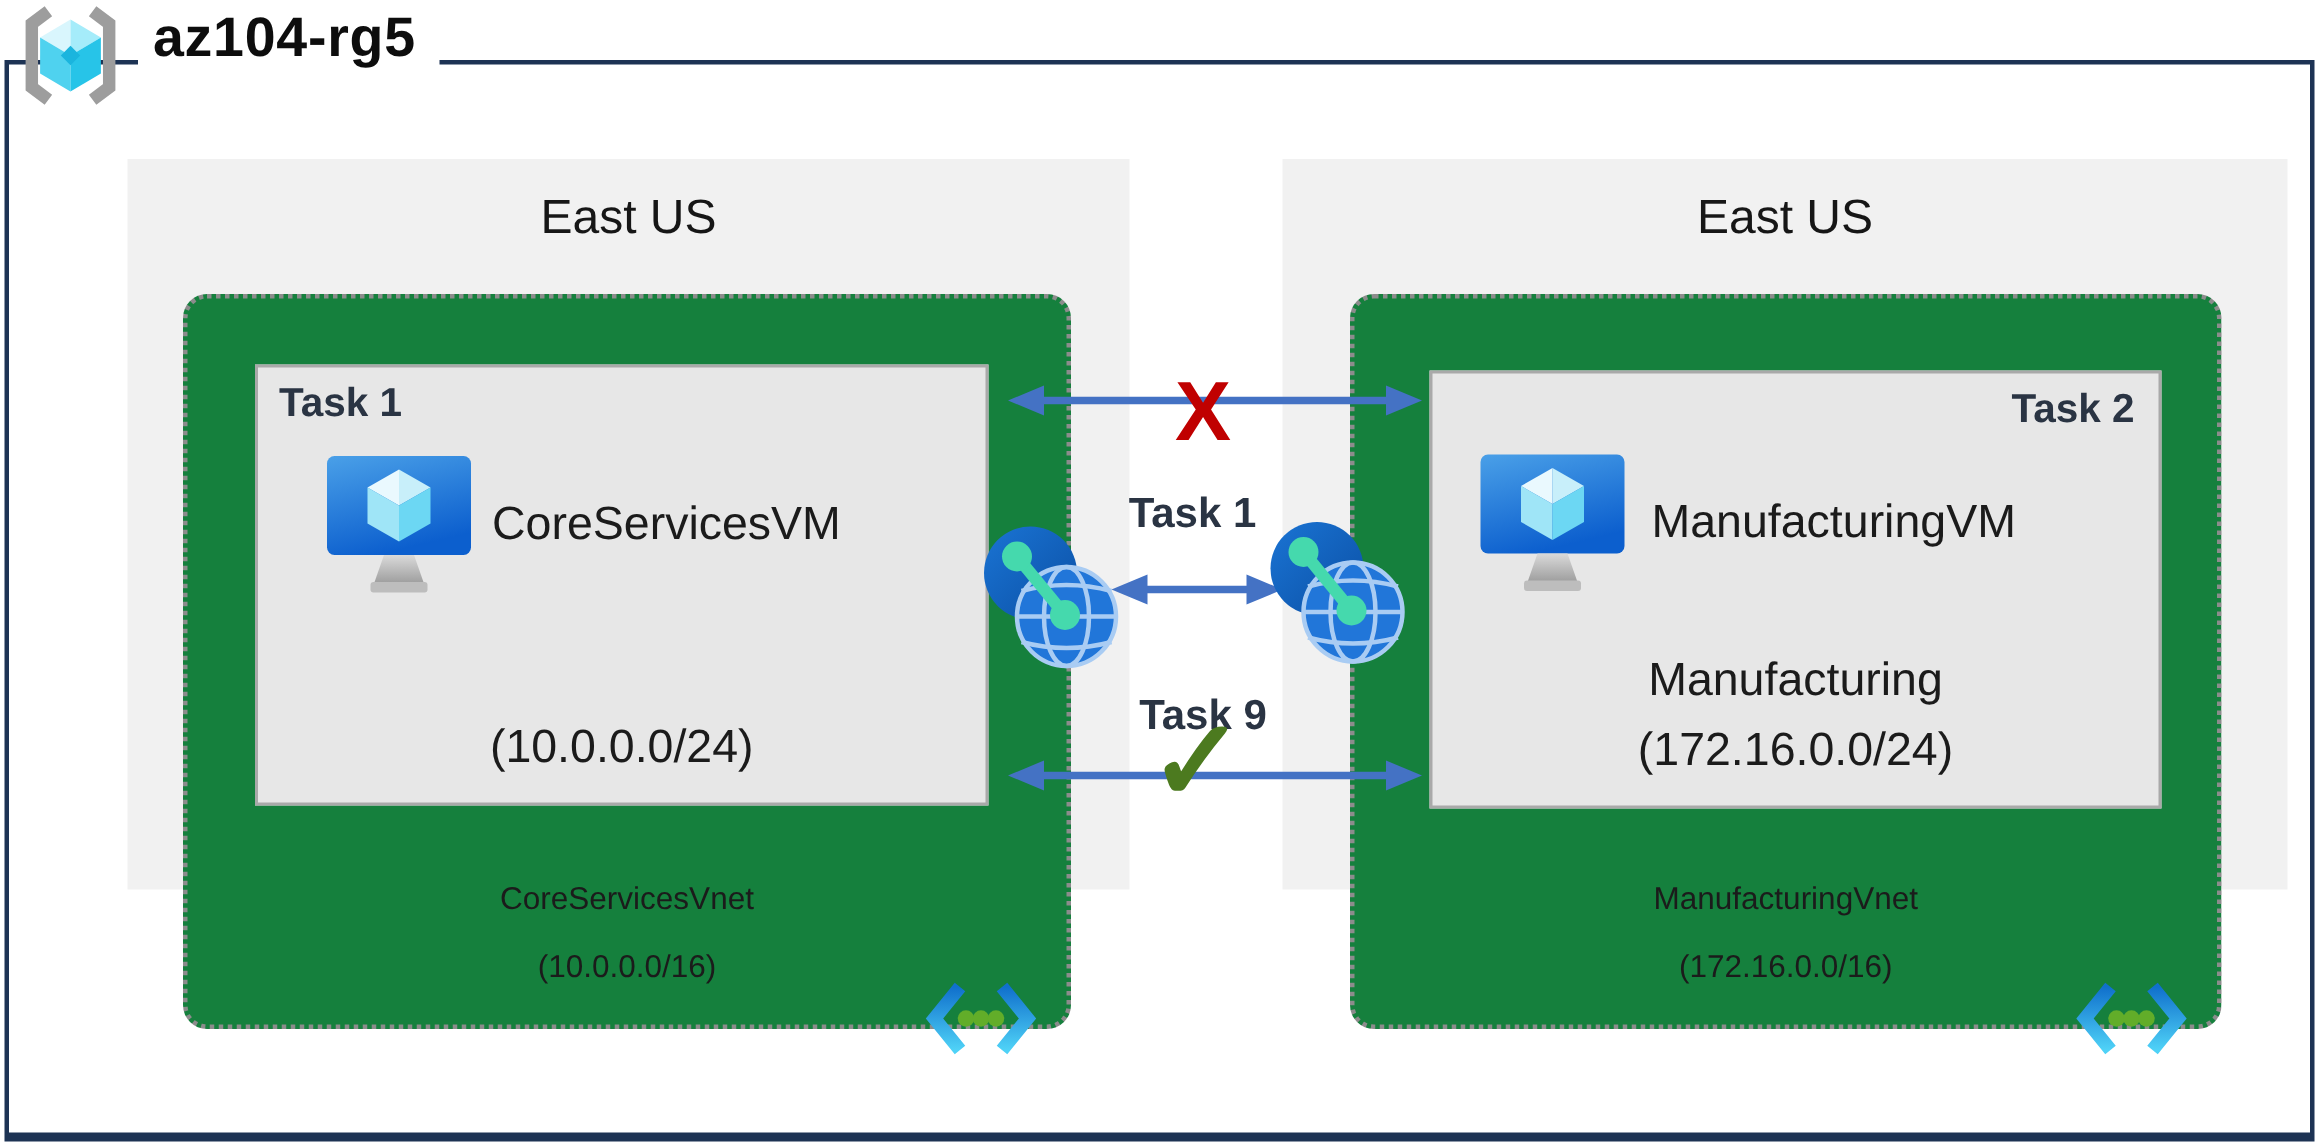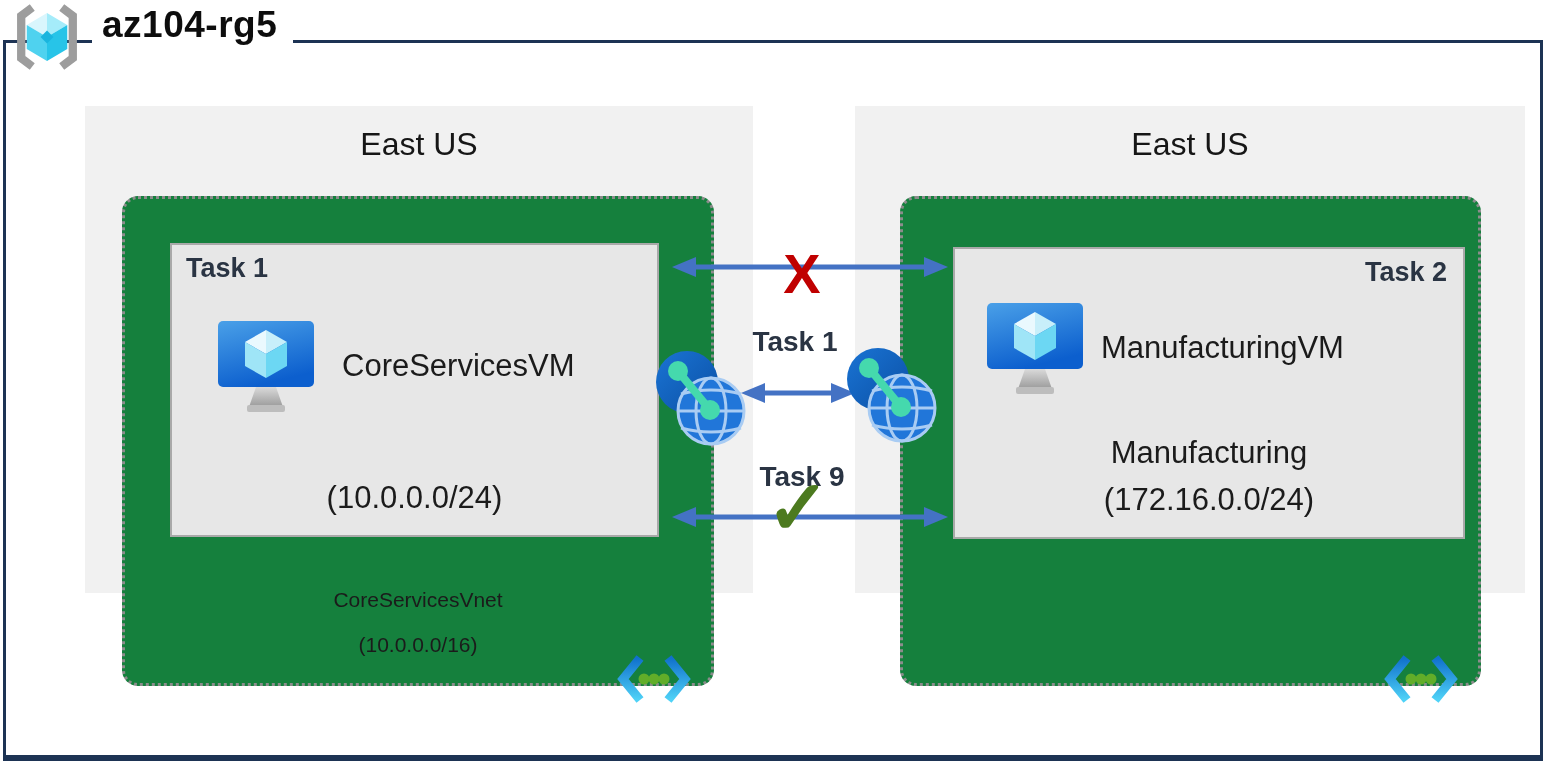--- a/index.html
+++ b/index.html
@@ -28,26 +28,26 @@
   .vnet-box.left{left:37px;top:90px;width:586px;height:484px;}
   .vnet-box.right{left:45px;top:90px;width:575px;height:484px;}
   .vnet-name{position:absolute;left:0;right:0;bottom:16px;text-align:center;
     font-size:21px;line-height:45px;color:#1b1b1b;}
   .vnet-icon{position:absolute;right:20px;bottom:-22px;width:74px;height:52px;}
 
   
   .subnet-box{position:absolute;background:var(--subnet-bg,#e7e7e7);
     border:2px solid var(--subnet-border,#a9a9a9);}
   .subnet-box.left{left:45px;top:44px;width:485px;height:290px;}
-  .subnet-box.right{left:50px;top:48px;width:484px;height:288px;padding-left:24px;}
+  .subnet-box.right{left:50px;top:48px;width:484px;height:288px;}
   .task-label{position:absolute;top:8px;font-size:27px;font-weight:bold;
     color:var(--task-label,#2a3443);}
   .task-label.tl{left:14px;} .task-label.tr{right:16px;}
   .vm-row{position:absolute;display:flex;align-items:center;}
-  .subnet-box.left .vm-row{top:72px;left:44px;right:8px;gap:26px;}
+  .subnet-box.left .vm-row{top:55px;left:44px;right:8px;gap:12px;}
   .subnet-box.right .vm-row{top:50px;left:30px;right:8px;gap:16px;}
   .vm-icon{width:100px;height:98px;flex:none;}
   .vm-label{font-size:31px;color:#1b1b1b;}
   .subnet-name{position:absolute;left:0;right:0;bottom:14px;text-align:center;
     font-size:31px;line-height:47px;color:#1b1b1b;}
 
   
   .mid-label{position:absolute;width:160px;text-align:center;font-size:28px;
     font-weight:bold;color:var(--task-label,#2a3443);z-index:6;}
   .mid-label.t3{left:722px;top:212px;}
@@ -166,20 +166,24 @@
             <rect x="31" y="88" width="38" height="7" rx="2" fill="#bdbdbd"></rect>
           </svg>
           <span class="vm-label">ManufacturingVM</span>
         </div>
         <div class="subnet-name">
           <div>Manufacturing</div>
           <div>(172.16.0.0/24)</div>
         </div>
       </div>
 
+      <div class="vnet-name">
+        <div>ManufacturingVnet</div>
+        <div>(172.16.0.0/16)</div>
+      </div>
 
       <svg class="vnet-icon" viewBox="0 0 74 52">
         <defs>
           <linearGradient id="vnB" x1="0" y1="0" x2="0" y2="1">
             <stop offset="0" stop-color="#1070cc"></stop>
               <stop offset="1" stop-color="#4fd2f7"></stop>
           </linearGradient>
         </defs>
         <polyline points="23,5 6,26 23,47" fill="none" stroke="url(#vnB)" stroke-width="9"></polyline>
         <polyline points="51,5 68,26 51,47" fill="none" stroke="url(#vnB)" stroke-width="9"></polyline>

